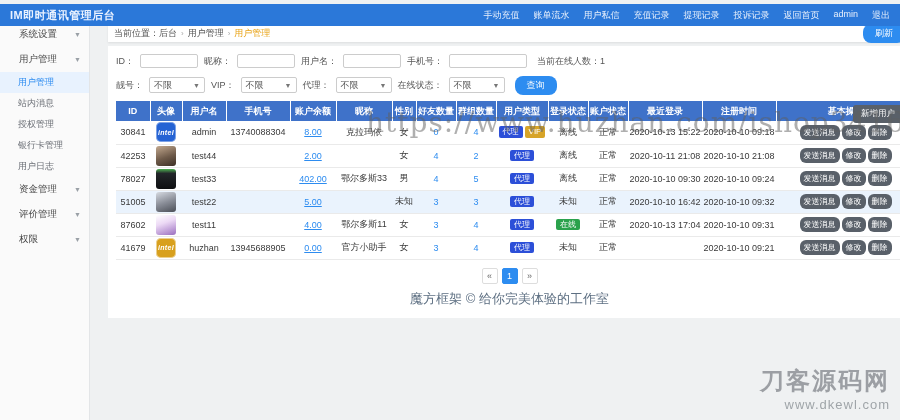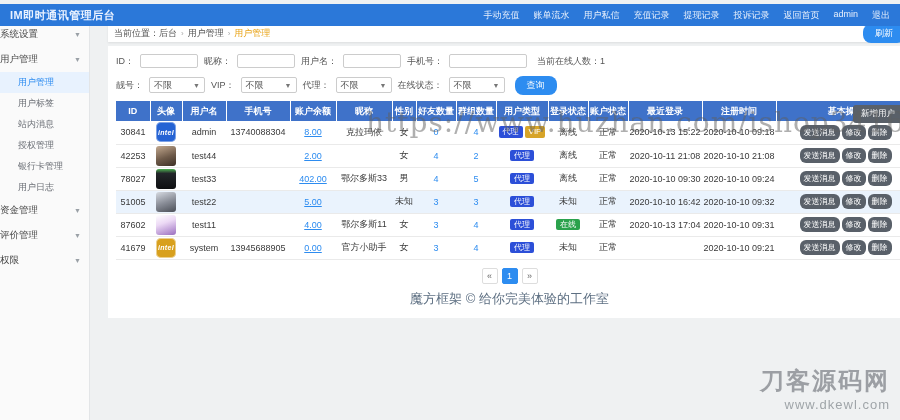--- a/index.html
+++ b/index.html
@@ -10,21 +10,21 @@
   .topbar { position:absolute; left:0; top:4px; width:900px; height:22px;
     background:#2b78d9; display:flex; align-items:center; padding:8px 10px; z-index:5;}
   .app-title { color:#eaf2ff; font-size:11px; font-weight:bold; letter-spacing:.5px;}
   .top-nav { margin-left:auto; display:flex; gap:14px; }
   .top-nav a { color:#e8f0fc; font-size:9px; text-decoration:none; cursor:pointer; white-space:nowrap;}
 
   
   .sidebar { position:absolute; left:0; top:22px; width:90px; height:398px;
     background:#fafafa; border-right:1px solid #e3e5e7; z-index:2; }
   .side-group { display:flex; align-items:center; justify-content:space-between;
-    padding:6px 8px 6px 0; font-size:9.5px; color:#454545; cursor:pointer;text-align:center; }
+    padding:6px 8px 6px 19px; font-size:9.5px; color:#454545; cursor:pointer;text-align:center; }
   .side-group .chev { color:#9aa0a6; font-size:7px; }
   .side-sub { display:block; padding:4px 4px 4px 18px; font-size:9px; color:#6b6f76;
     cursor:pointer; white-space:nowrap;}
   .side-sub.active { color:#2d8cf0; background:#e8f2fe; }
 
   
   .main { position:absolute; left:108px; top:22px; width:803px; }
   .crumb-bar { margin-top:3px; height:17px; background:#ffffff; display:flex;
     align-items:center; padding:0 6px; font-size:9px; color:#555;
     box-shadow:0 1px 2px rgba(0,0,0,.08); }
@@ -113,21 +113,20 @@
 <aside class="sidebar" id="sidebar">
     <div class="side-group">
       <span>系统设置</span>
       <span class="chev">▼</span>
     </div>
     <div class="side-group">
       <span>用户管理</span>
       <span class="chev">▼</span>
     </div>
     <div class="side-sub active">用户管理</div>
-    <div class="side-sub">用户标签</div>
     <div class="side-sub">站内消息</div>
     <div class="side-sub">授权管理</div>
     <div class="side-sub">银行卡管理</div>
     <div class="side-sub">用户日志</div>
     <div class="side-group">
       <span>资金管理</span>
       <span class="chev">▼</span>
     </div>
     <div class="side-group">
       <span>评价管理</span>
@@ -299,21 +298,21 @@
             <td class="c11">正常</td>
             <td class="c12">2020-10-13 17:04</td>
             <td class="c13">2020-10-10 09:31</td>
             <td class="c14"><button class="act-btn">发送消息</button><button class="act-btn">修改</button><button class="act-btn">删除</button></td>
           </tr>
           <tr>
             <td class="c0">41679</td>
             <td class="c1">
               <div class="av av-logo-gold">intel</div>
             </td>
-            <td class="c2">system</td>
+            <td class="c2">huzhan</td>
             <td class="c3">13945688905</td>
             <td class="c4"><a class="blink">0.00</a></td>
             <td class="c5">官方小助手</td>
             <td class="c6">女</td>
             <td class="c7"><a class="plain">3</a></td>
             <td class="c8"><a class="plain">4</a></td>
             <td class="c9"><span class="badge bg-agent">代理</span></td>
             <td class="c10">未知</td>
             <td class="c11">正常</td>
             <td class="c12"></td>

